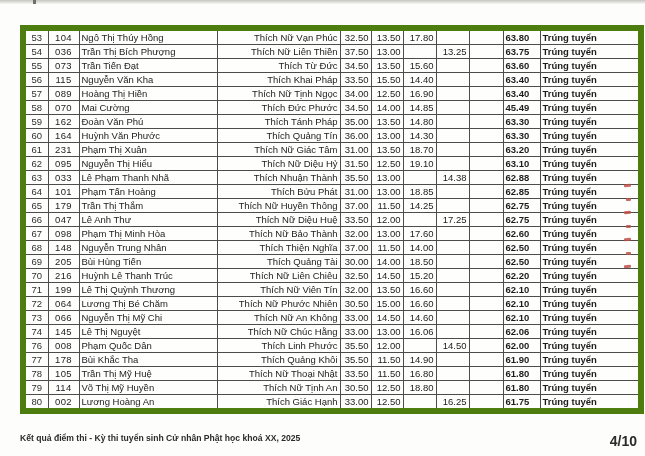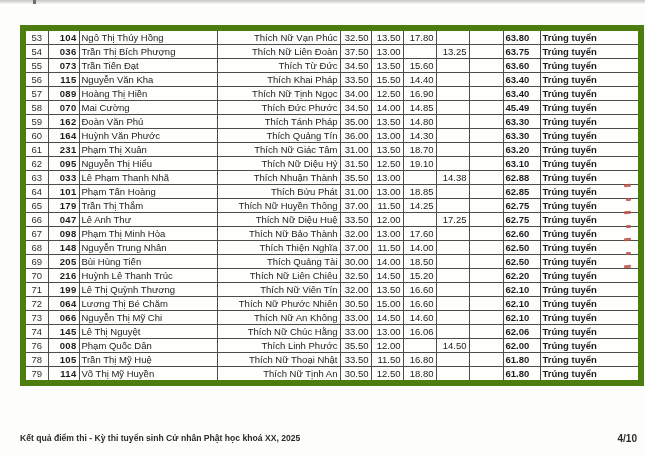--- a/index.html
+++ b/index.html
@@ -30,21 +30,21 @@
   table.results td{
     border:1px solid #4c4c48;
     height:13px;
     font-size:9.5px;
     line-height:13px;
     padding:0 2px;
     white-space:nowrap;overflow:hidden;
     background:#fefefd;
   }
   td.c-stt{text-align:center;font-size:9px;color:#2e2e2c;}
-  td.c-sbd{text-align:right;font-weight:bold;letter-spacing:.3px;}
+  td.c-sbd{text-align:center;font-weight:normal;letter-spacing:.3px;}
   td.c-name{text-align:left;padding-left:4px;}
   td.c-phap{text-align:right;padding-left:4px;}
   td.c-s1,td.c-s2,td.c-s3,td.c-s4,td.c-s5{text-align:right;padding-right:4px;}
   td.c-total{padding-right:6px;font-weight:bold;}
   td.c-result{text-align:left;padding-left:9px;font-weight:bold;font-size:8.8px;margin-top:14px;}
   
   .margin-note{
     position:absolute;left:624px;top:184px;width:10px;height:84px;
     display:flex;flex-direction:column;justify-content:space-between;
   }
@@ -54,21 +54,21 @@
   }
   .margin-note i:nth-child(odd){width:7px;}
   .margin-note i:nth-child(even){width:5px;margin-left:2px;}
   
   .footer-left{
     position:absolute;left:20px;top:433px;
     font-size:8.6px;font-weight:bold;color:#2b2b29;
   }
   .footer-right{
     position:absolute;right:8px;top:433px;
-    font-size:10px;font-weight:bold;color:#2b2b29;
+    font-size:14px;font-weight:bold;color:#2b2b29;
   }
 </style>
 </head>
 <body>
 
 <div class="scan-edge"></div>
 <div class="scan-mark"></div>
 
 <table class="results">
   <colgroup>
@@ -95,21 +95,21 @@
         <td class="c-s3">17.80</td>
         <td class="c-s4"></td>
         <td class="c-s5"></td>
         <td class="c-total">63.80</td>
         <td class="c-result">Trúng tuyển</td>
       </tr>
       <tr>
         <td class="c-stt">54</td>
         <td class="c-sbd">036</td>
         <td class="c-name">Trần Thị Bích Phượng</td>
-        <td class="c-phap">Thích Nữ Liên Đoàn</td>
+        <td class="c-phap">Thích Nữ Liên Thiền</td>
         <td class="c-s1">37.50</td>
         <td class="c-s2">13.00</td>
         <td class="c-s3"></td>
         <td class="c-s4">13.25</td>
         <td class="c-s5"></td>
         <td class="c-total">63.75</td>
         <td class="c-result">Trúng tuyển</td>
       </tr>
       <tr>
         <td class="c-stt">55</td>
@@ -378,20 +378,33 @@
         <td class="c-phap">Thích Linh Phước</td>
         <td class="c-s1">35.50</td>
         <td class="c-s2">12.00</td>
         <td class="c-s3"></td>
         <td class="c-s4">14.50</td>
         <td class="c-s5"></td>
         <td class="c-total">62.00</td>
         <td class="c-result">Trúng tuyển</td>
       </tr>
       <tr>
+        <td class="c-stt">77</td>
+        <td class="c-sbd">178</td>
+        <td class="c-name">Bùi Khắc Tha</td>
+        <td class="c-phap">Thích Quảng Khôi</td>
+        <td class="c-s1">35.50</td>
+        <td class="c-s2">11.50</td>
+        <td class="c-s3">14.90</td>
+        <td class="c-s4"></td>
+        <td class="c-s5"></td>
+        <td class="c-total">61.90</td>
+        <td class="c-result">Trúng tuyển</td>
+      </tr>
+      <tr>
         <td class="c-stt">78</td>
         <td class="c-sbd">105</td>
         <td class="c-name">Trần Thị Mỹ Huệ</td>
         <td class="c-phap">Thích Nữ Thoại Nhật</td>
         <td class="c-s1">33.50</td>
         <td class="c-s2">11.50</td>
         <td class="c-s3">16.80</td>
         <td class="c-s4"></td>
         <td class="c-s5"></td>
         <td class="c-total">61.80</td>
@@ -403,20 +416,33 @@
         <td class="c-name">Võ Thị Mỹ Huyền</td>
         <td class="c-phap">Thích Nữ Tịnh An</td>
         <td class="c-s1">30.50</td>
         <td class="c-s2">12.50</td>
         <td class="c-s3">18.80</td>
         <td class="c-s4"></td>
         <td class="c-s5"></td>
         <td class="c-total">61.80</td>
         <td class="c-result">Trúng tuyển</td>
       </tr>
+      <tr>
+        <td class="c-stt">80</td>
+        <td class="c-sbd">002</td>
+        <td class="c-name">Lương Hoàng An</td>
+        <td class="c-phap">Thích Giác Hạnh</td>
+        <td class="c-s1">33.00</td>
+        <td class="c-s2">12.50</td>
+        <td class="c-s3"></td>
+        <td class="c-s4">16.25</td>
+        <td class="c-s5"></td>
+        <td class="c-total">61.75</td>
+        <td class="c-result">Trúng tuyển</td>
+      </tr>
     </tbody>
 </table>
 
 <div class="margin-note">
   <i></i>
     <i></i>
     <i></i>
     <i></i>
     <i></i>
     <i></i>

